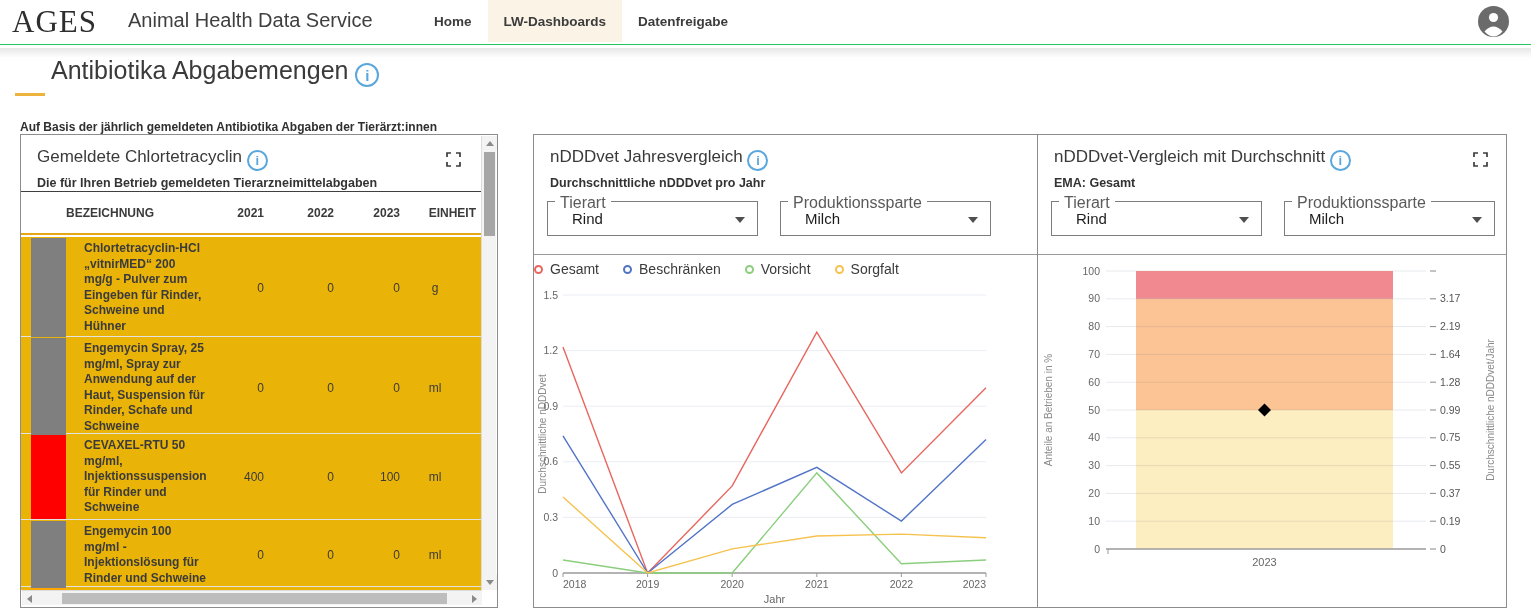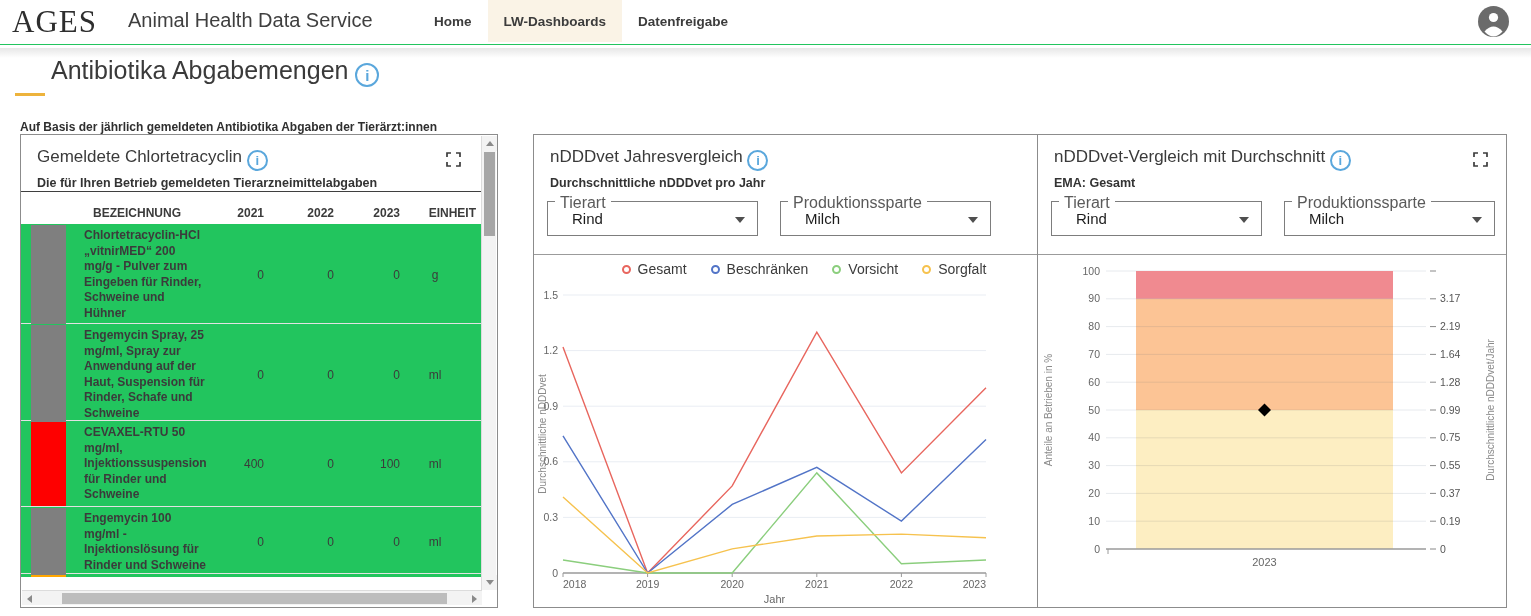--- a/index.html
+++ b/index.html
@@ -53,25 +53,25 @@
   .select .caret { position:absolute; right:12px; top:15px; width:0; height:0;
                    border-left:5px solid transparent; border-right:5px solid transparent;
                    border-top:6px solid #4f4f4f; }
 
   
   .tbl-topline { position:absolute; left:0; top:56px; width:461px; height:1px; background:#3f3f3f; }
   .tbl-head { position:absolute; left:0; top:57px; width:461px; height:43px; background:#fff;
               border-bottom:2px solid #e7a615; display:grid;
               grid-template-columns:45px 142px 62px 70px 66px 72px; align-items:center;
               font-size:12px; font-weight:700; color:#3b3b3b; }
-  .tbl-head .h-name { text-align:center; }
+  .tbl-head .h-name { }
   .tbl-head .h-num  { text-align:right; padding-right:6px; }
   .tbl-head .h-unit { text-align:right; padding-right:2px; }
-  .tbl-body { position:absolute; left:0; top:89px; width:461px; height:353px; overflow:hidden;
-              background:#22c55e; }
+  .tbl-body { position:absolute; left:0; top:102px; width:461px; height:353px; overflow:hidden;
+              background:#eab308; }
   .trow { display:grid; grid-template-columns:10px 35px 142px 62px 70px 66px 72px;
           align-items:center; border-bottom:1px solid #e2e2e2; font-size:12px; color:#3b3b3b; }
   .trow .cblock { grid-column:2; align-self:stretch; margin:1px 0; }
   .trow .tname  { font-weight:700; line-height:15.5px; padding:4px 2px 4px 18px; align-self:center; }
   .trow .tnum   { text-align:right; padding-right:6px; }
   .trow .tunit  { text-align:center; padding-right:14px; }
   .trow:nth-child(1) { height:100px; }
   .trow:nth-child(2) { height:97px; }
   .trow:nth-child(3) { height:86px; }
   .trow:nth-child(4) { height:67px; }
@@ -89,21 +89,21 @@
   .hscroll .arr { position:absolute; top:0; width:15px; height:15px; display:flex; align-items:center;
                   justify-content:center; cursor:pointer; }
   .hscroll .arr.left { left:0; } .hscroll .arr.right { right:0; }
   .hscroll .thumb { position:absolute; left:40px; top:2px; width:385px; height:11px; background:#bdbdbd; cursor:pointer; }
   .tri-up    { width:0;height:0;border-left:4px solid transparent;border-right:4px solid transparent;border-bottom:5px solid #8a8a8a; }
   .tri-down  { width:0;height:0;border-left:4px solid transparent;border-right:4px solid transparent;border-top:5px solid #8a8a8a; }
   .tri-left  { width:0;height:0;border-top:4px solid transparent;border-bottom:4px solid transparent;border-right:5px solid #8a8a8a; }
   .tri-right { width:0;height:0;border-top:4px solid transparent;border-bottom:4px solid transparent;border-left:5px solid #8a8a8a; }
 
   
-  .legend { position:absolute; left:0; top:126px; width:100%; display:flex; justify-content:center;
+  .legend { position:absolute; left:0; top:126px; width:100%; display:flex; justify-content:flex-start;
             gap:24px; font-size:14px; color:#3b3b3b; }
   .legend .li { display:flex; align-items:center; gap:7px; cursor:pointer; }
   .legend .dot { width:9px; height:9px; border-radius:50%; border:2px solid #000; background:#fff; }
   .chart-svg { position:absolute; left:4px; }
   #panel2 .chart-svg { top:150px; }
   #panel3 .chart-svg { top:130px; }
   svg text { font-family:"Liberation Sans", sans-serif; }
 </style>
 </head>
 <body>

